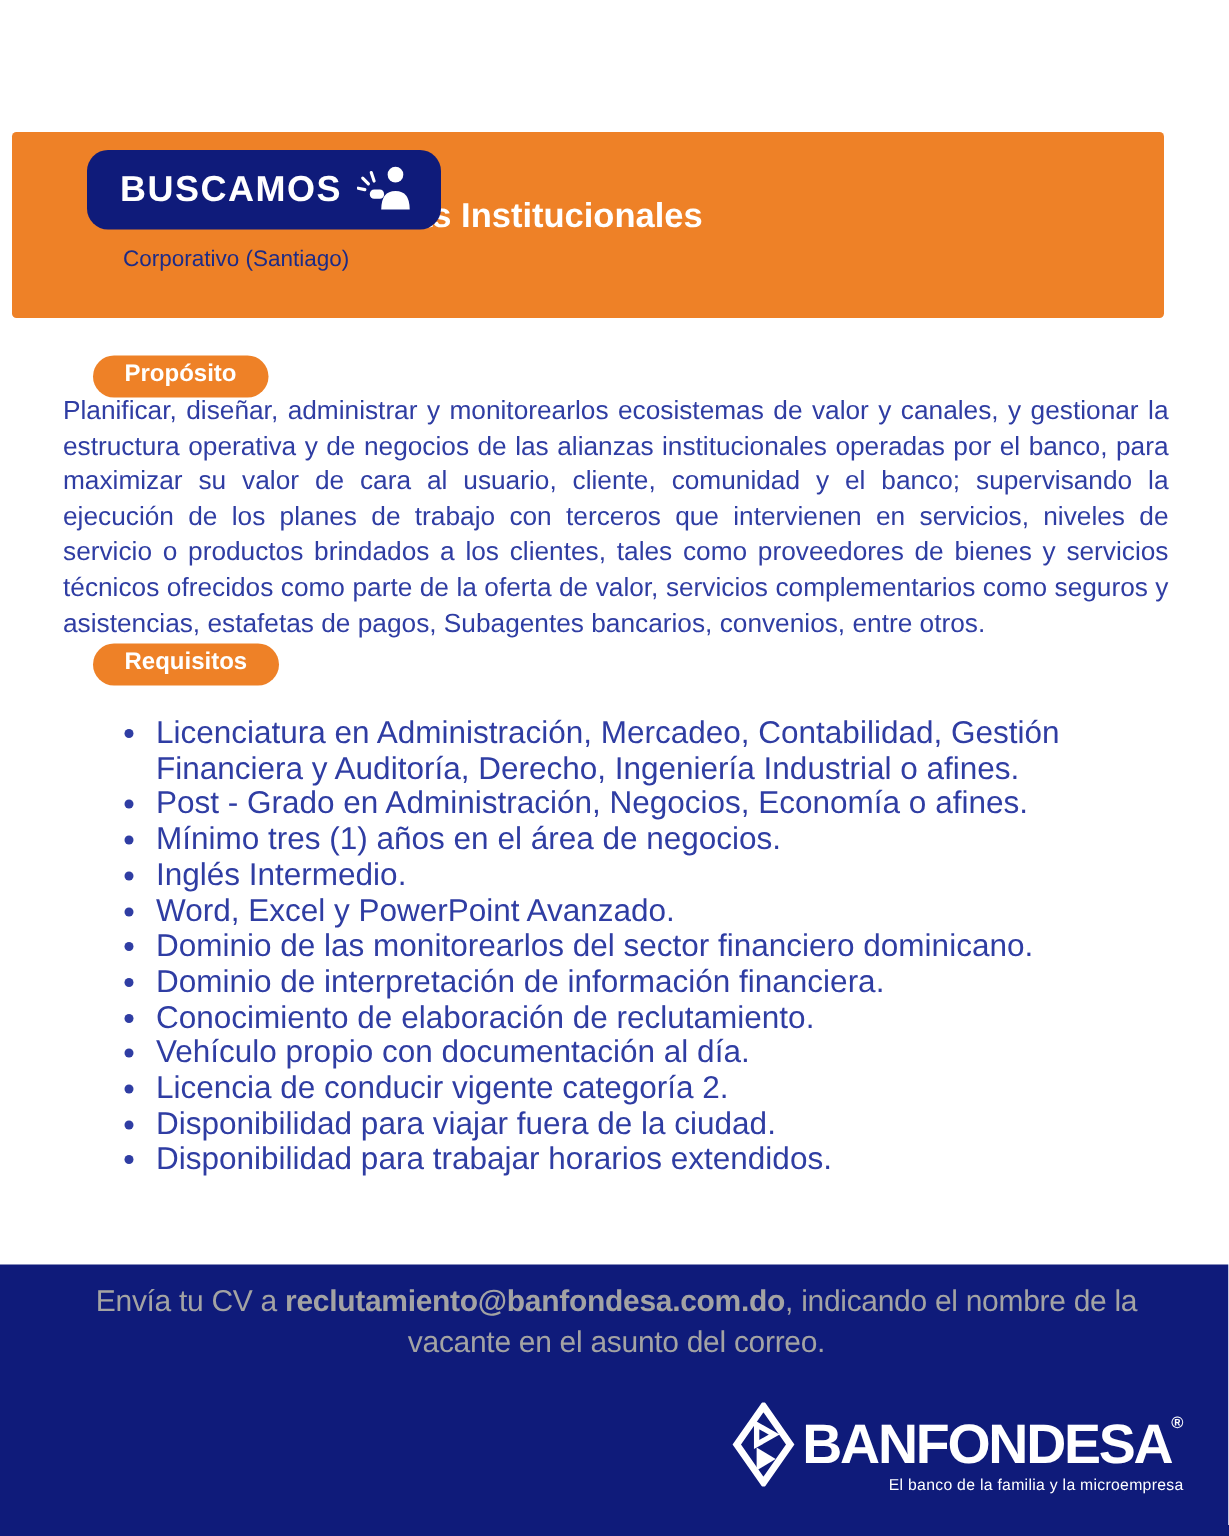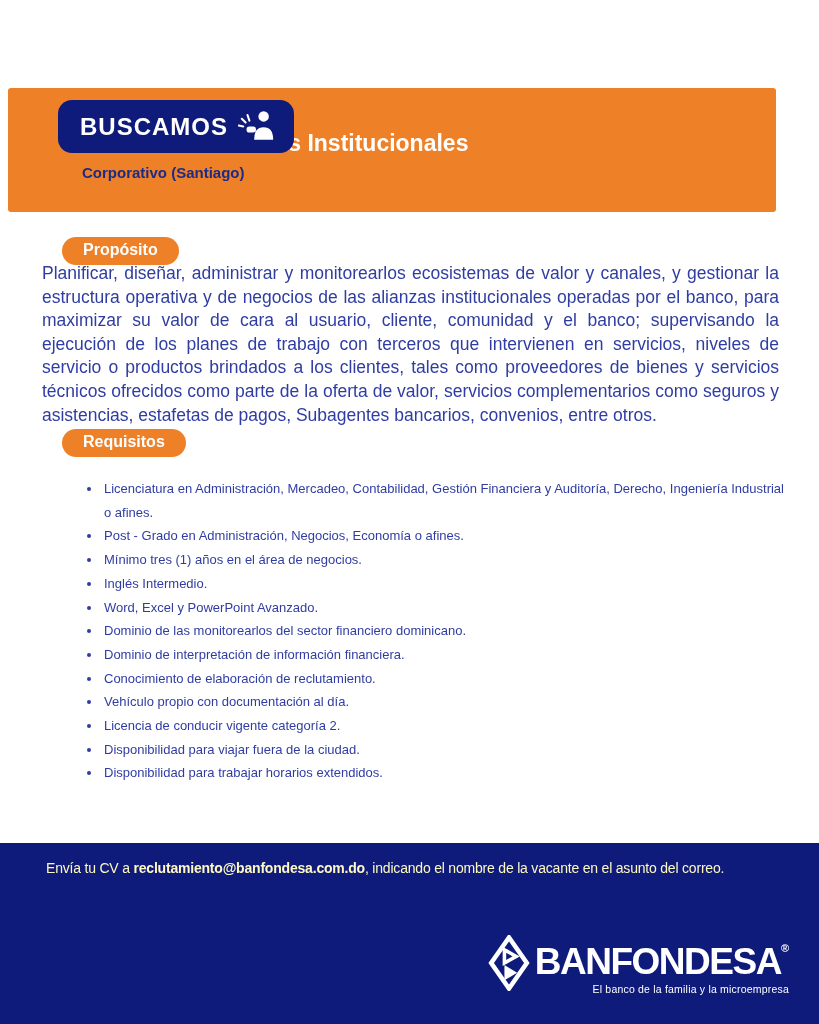--- a/index.html
+++ b/index.html
@@ -22,52 +22,52 @@
   .banner{
     position:absolute;left:8px;top:88px;width:768px;height:124px;
     background:#ee8127;border-radius:3px;z-index:1;
   }
   .banner-title{
     position:absolute;left:74px;top:42px;
     color:#ffffff;font-size:23px;font-weight:bold;white-space:nowrap;
   }
   .banner-subtitle{
     position:absolute;left:74px;top:76px;
-    color:#1d2b87;font-size:15px;font-weight:bold;white-space:nowrap;
+    color:#1d2b87;font-size:15px;font-weight:normal;white-space:nowrap;
   }
   
   .pill{
     position:absolute;left:62px;
     background:#ee8127;color:#ffffff;font-weight:bold;font-size:16px;
     padding:4px 21px 6px;border-radius:17px;white-space:nowrap;
   }
   .pill-proposito{top:237px;text-align:center;}
   .pill-requisitos{top:429px;}
   
   .purpose-text{
     position:absolute;left:42px;top:262px;width:737px;
     color:#2f3da3;font-size:17.5px;line-height:23.6px;
     text-align:justify;
   }
   
   .req-list{
     position:absolute;left:64px;top:477px;width:690px;
     margin:0;padding:0 0 0 38px;
-    color:#2f3da3;font-size:13px;line-height:23.7px;
+    color:#2f3da3;font-size:21px;line-height:23.7px;
     list-style:disc;
   }
   .req-list li{margin:0;padding:0 0 0 2px;}
   
   .footer{
     position:absolute;left:0;top:843px;width:819px;height:181px;
     background:#0f1b7a;
   }
   .cv-line{
     position:absolute;left:46px;top:12px;width:730px;
-    color:#fef9c3;font-size:14px;line-height:26.5px;letter-spacing:-0.2px;
+    color:#a3a3a3;font-size:20px;line-height:26.5px;letter-spacing:-0.2px;text-align:center;
   }
   .cv-line .email{font-weight:bold;}
   .logo{
     position:absolute;right:30px;top:92px;
     display:flex;align-items:flex-end;gap:5px;
   }
   .logo-col{display:flex;flex-direction:column;align-items:flex-end;}
   .wordmark{
     color:#ffffff;font-size:37px;font-weight:bold;letter-spacing:-1.5px;
     line-height:1;white-space:nowrap;

